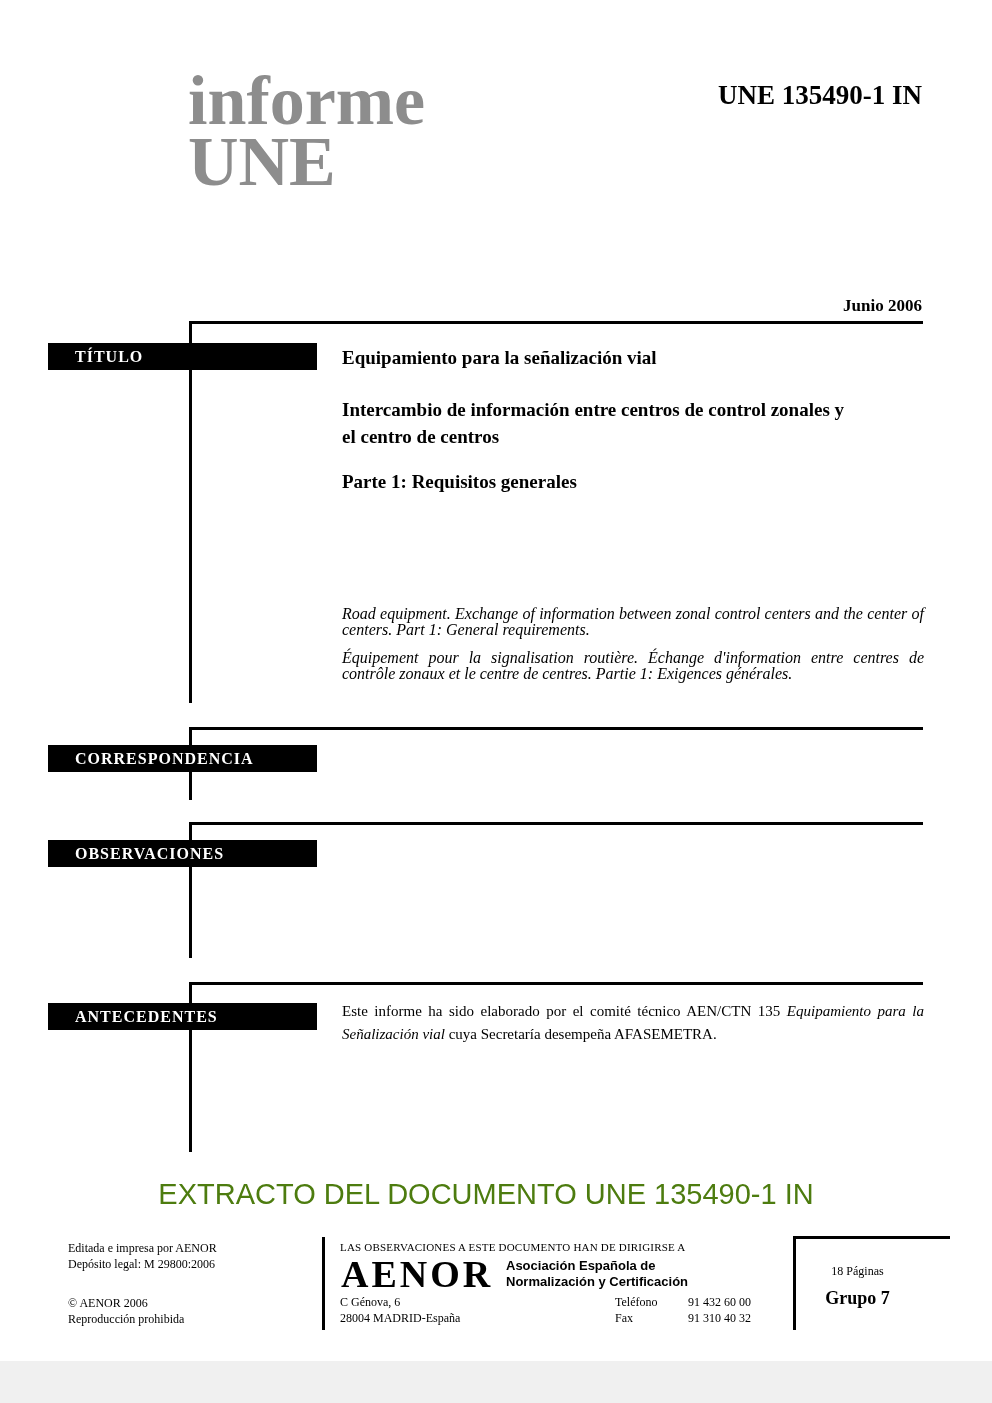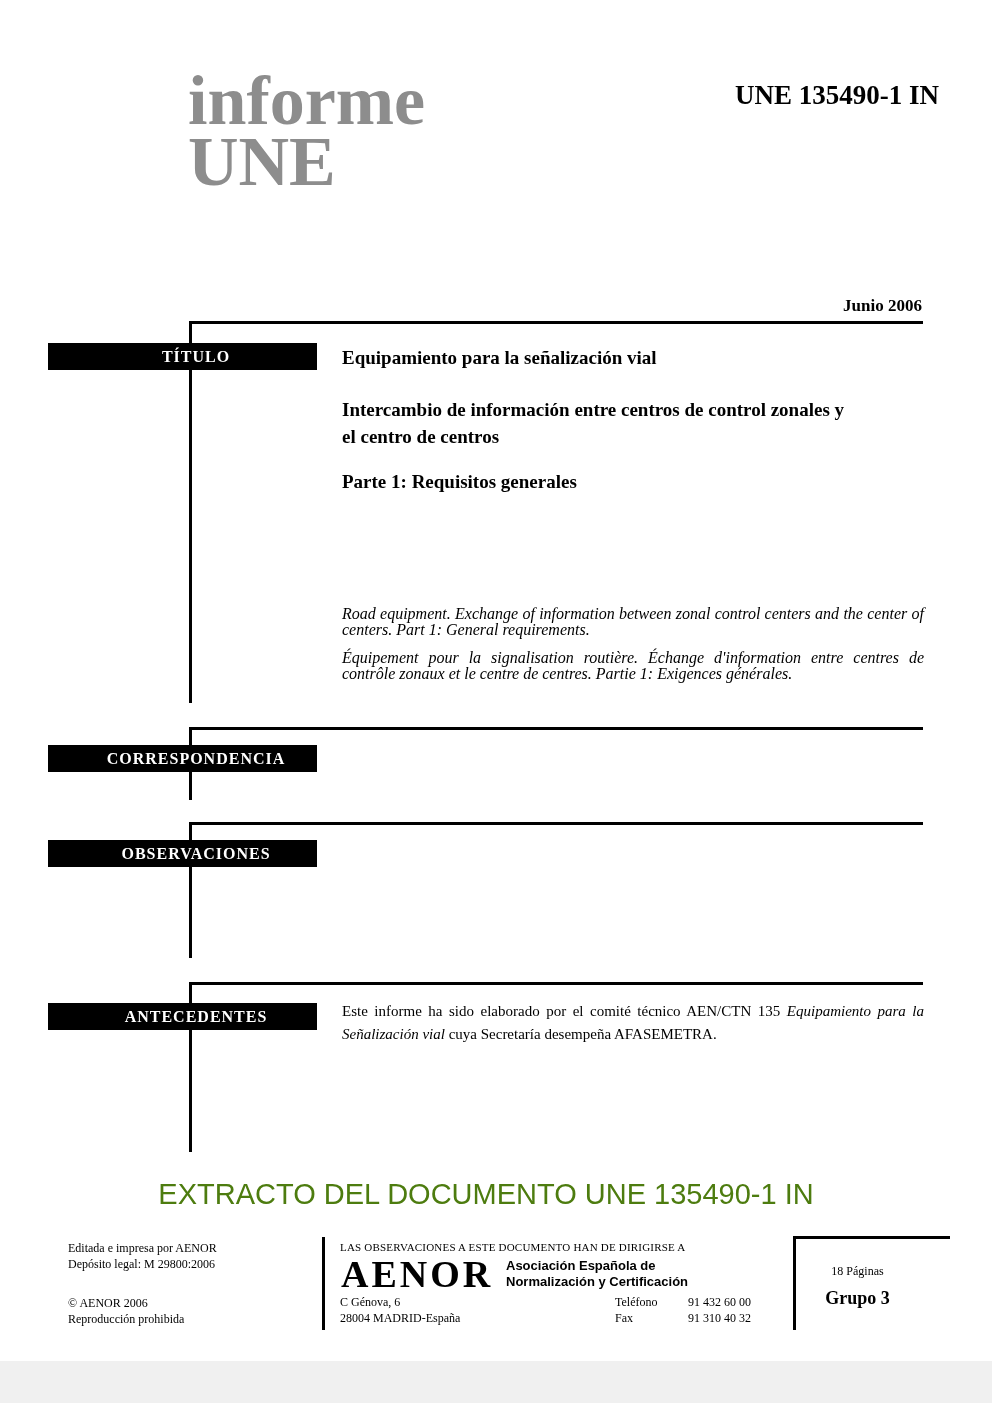--- a/index.html
+++ b/index.html
@@ -12,21 +12,21 @@
     overflow:hidden;
     margin:0 auto;
   }
   .abs{position:absolute;}
   .hrule{position:absolute;background:#000;height:2.5px;}
   .vline{position:absolute;background:#000;width:2.5px;}
   .bar{
     position:absolute;left:48px;width:269px;height:27px;
     background:#000;color:#fff;
     font-weight:bold;font-size:16px;letter-spacing:1px;
-    line-height:27px;padding-left:27px;box-sizing:border-box;text-align:center;
+    line-height:27px;padding-left:27px;box-sizing:border-box;
   }
   .logo{
     font-weight:bold;font-size:70px;line-height:61px;
     color:#8d8d8d;letter-spacing:0px;
   }
   .docnum{font-weight:bold;font-size:27px;}
   .date{font-weight:bold;font-size:17px;}
   .title-line{font-weight:bold;font-size:19px;line-height:27px;}
   .abstract{
     font-style:italic;font-size:16px;line-height:15.5px;
@@ -55,21 +55,21 @@
 </head>
 <body>
 
 <div class="page">
 
   <div class="abs logo" style="left:188px;top:70px;">
     <div>informe</div>
     <div>UNE</div>
   </div>
 
-  <div class="abs docnum" style="right:53px;top:80px;text-align:center;">UNE 135490-1 IN</div>
+  <div class="abs docnum" style="right:70px;top:80px;text-align:center;">UNE 135490-1 IN</div>
 
   <div class="abs date" style="right:70px;top:296px;">Junio 2006</div>
 
   <div class="hrule" style="left:190px;top:321px;width:733px;"></div>
   <div class="vline" style="left:189px;top:321px;height:382px;"></div>
   <div class="bar" style="top:343px;">
     <span>TÍTULO</span>
   </div>
 
   <div class="abs title-line" style="left:342px;top:344px;width:590px;">Equipamiento para la señalización vial</div>
@@ -139,16 +139,16 @@
     <div>Teléfono</div>
     <div>Fax</div>
   </div>
   <div class="abs f-small" style="left:688px;top:1294px;">
     <div>91 432 60 00</div>
     <div>91 310 40 32</div>
   </div>
 
   <div class="abs right-col" style="left:795px;top:1263px;width:125px;">
     <div class="f-small">18 Páginas</div>
-    <div class="grupo" style="margin-top:9px;">Grupo 3</div>
+    <div class="grupo" style="margin-top:9px;">Grupo 7</div>
   </div>
 
 </div>
 
 </body></html>

